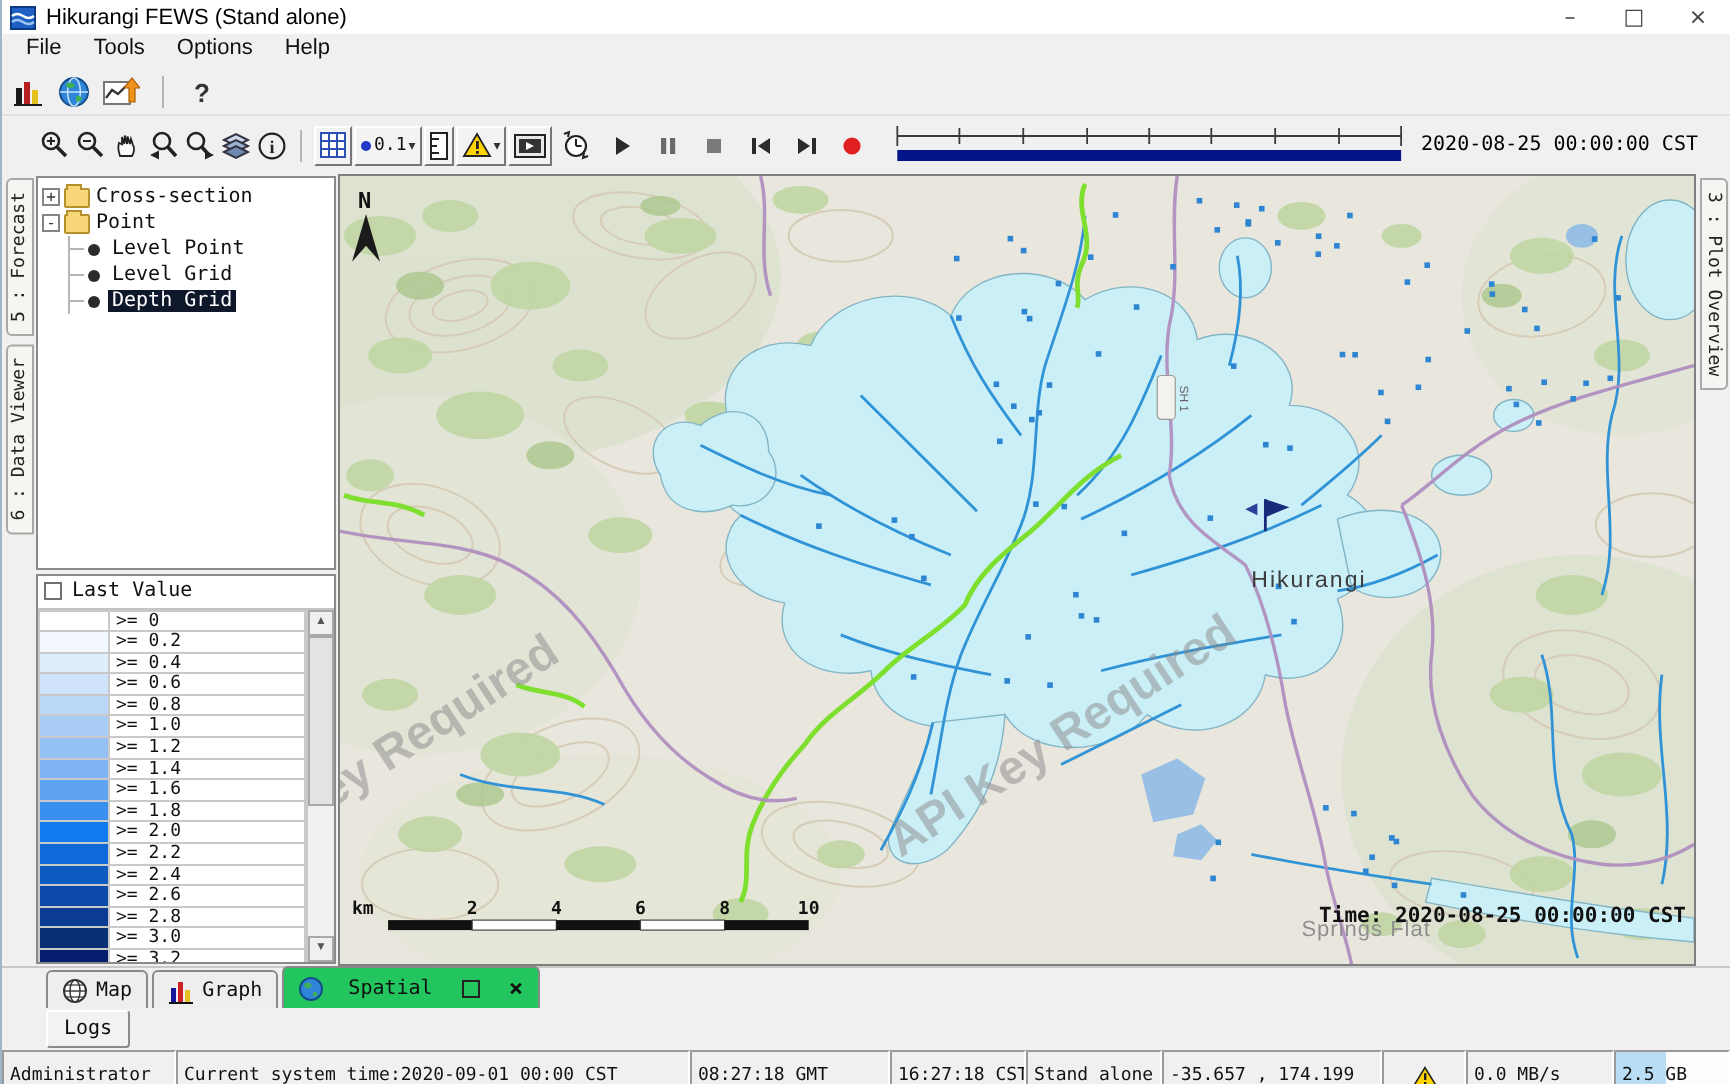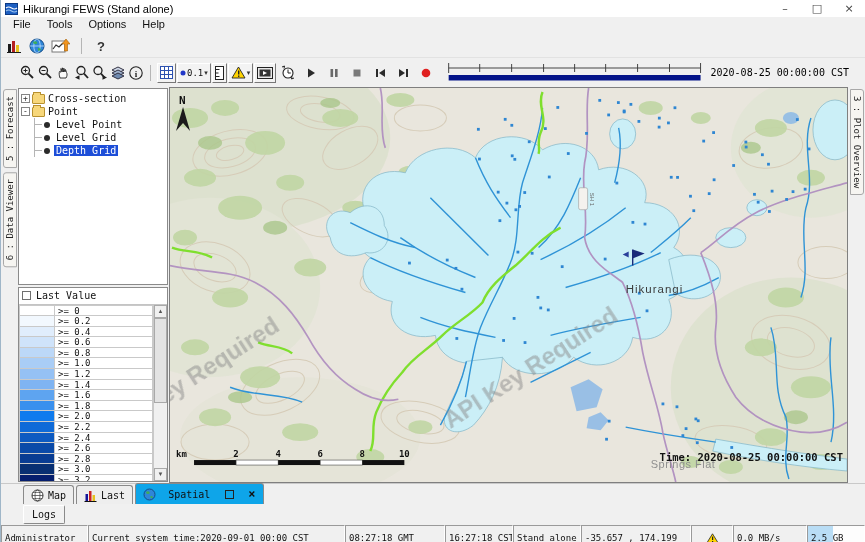--- a/index.html
+++ b/index.html
@@ -45,21 +45,21 @@
     font-family:"DejaVu Sans Mono",monospace; font-size:10px; padding:3px 2px; }
   .tree-row { display:flex; align-items:center; height:13px; white-space:nowrap; }
   .expander { width:9px; height:9px; border:1px solid #848484; background:#fff; font-size:8px; line-height:7px; text-align:center; color:#333; margin-right:2px; flex:0 0 auto; }
   .folder { width:13px; height:10px; background:#f7d77a; border:1px solid #b8912f; border-radius:1px; margin-right:3px; position:relative; flex:0 0 auto; }
   .folder:before { content:""; position:absolute; top:-3px; left:0; width:6px; height:2px; background:#f7d77a; border:1px solid #b8912f; border-bottom:none; }
   .tree-children { margin-left:13px; border-left:1px solid #b5b5b5; }
   .tree-leaf-row { display:flex; align-items:center; height:13px; }
   .hline { width:7px; height:1px; background:#b5b5b5; margin-right:2px; flex:0 0 auto; }
   .bullet { width:6px; height:6px; border-radius:50%; background:#2b2b2b; margin-right:4px; flex:0 0 auto; }
   .leaf-label { padding:0 2px; }
-  .leaf-label[data-selected="true"] { background:#1d4ed8; color:#fff; }
+  .leaf-label[data-selected="true"] { background:#0f172a; color:#fff; }
 
   .legend-panel { flex:1 1 auto; background:#fff; border:1px solid #8a8a8a; margin:0 1px 1px 0; display:flex; flex-direction:column; overflow:hidden;justify-content:space-between; }
   .legend-header { height:16px; display:flex; align-items:center; padding:2px 3px; font-family:"DejaVu Sans Mono",monospace; font-size:10px; flex:0 0 auto; }
   .checkbox { width:9px; height:9px; border:1px solid #707070; background:#fff; margin-right:5px; flex:0 0 auto; }
   .legend-body { flex:1 1 auto; display:flex; overflow:hidden; border-top:1px solid #c4c4c4; }
   .legend-rows { flex:1 1 auto; overflow:hidden; }
   .legend-row { display:flex; height:10.6px; }
   .legend-swatch { width:36px; border:1px solid #c9c9c9; border-bottom:none; flex:0 0 auto; }
   .legend-label { flex:1 1 auto; border:1px solid #c9c9c9; border-left:none; border-bottom:none; font-family:"DejaVu Sans Mono",monospace; font-size:9px; line-height:9px; padding:1px 0 0 3px; background:#fff; }
   .legend-scroll { width:14px; flex:0 0 auto; background:#f0f0f0; border-left:1px solid #c9c9c9; display:flex; flex-direction:column; align-items:center; }
@@ -67,21 +67,21 @@
   .scroll-track { flex:1 1 auto; width:13px; position:relative; }
   .scroll-thumb { position:absolute; top:0; left:0; width:13px; height:85px; background:#e3e3e3; border:1px solid #a9a9a9; }
 
   .map-area { flex:1 1 auto; position:relative; border:1px solid #7f7f7f; background:#e9e6dd; overflow:hidden; }
   .map-area svg.mapsvg { position:absolute; inset:0; width:100%; height:100%; }
 
   
   .tabs-row { height:21px; background:#f0f0f0; display:flex; align-items:flex-end; padding-left:22px; gap:2px; flex:0 0 auto; border-top:1px solid #c9c9c9; }
   .btab { display:flex; align-items:center; gap:4px; border:1px solid #8a8a8a; border-bottom:none; border-radius:3px 3px 0 0;
     background:#eeeeee; height:19px; padding:0 7px; font-family:"DejaVu Sans Mono",monospace; font-size:10px; }
-  .btab.active { background:#0ea5e9; height:21px;gap:12px; }
+  .btab.active { background:#22c55e; height:21px;gap:12px; }
   .tab-winbtn { width:9px; height:9px; border:1.5px solid #222; margin-left:3px; }
   .tab-close { font-weight:bold; font-size:12px; line-height:9px; margin-left:2px; }
   .logs-row { height:21px; background:#f0f0f0; display:flex; align-items:center; padding-left:22px; flex:0 0 auto; }
   .logs-btn { border:1px solid #8a8a8a; border-top-color:#fff; border-left-color:#fff; background:#f2f2f2; border-radius:2px;
     font-family:"DejaVu Sans Mono",monospace; font-size:10px; padding:3px 8px; }
 
   
   .statusbar { height:17px; display:flex; background:#f0f0f0; flex:0 0 auto; font-family:"DejaVu Sans Mono",monospace; font-size:9px; }
   .scell { border:1px solid; border-color:#9a9a9a #ffffff #ffffff #9a9a9a; background:#f0f0f0; display:flex; align-items:center; padding:12px 3px; white-space:nowrap; overflow:hidden; flex:0 0 auto; }
   .scell.grow { flex:1 1 auto; }
@@ -712,21 +712,21 @@
         </svg>
       <span>Map</span>
     </span>
     <span class="btab">
       <svg width="13" height="13" viewBox="0 0 13 13">
           <rect x="1.5" y="5" width="2.5" height="7" fill="#16169a"></rect>
           <rect x="5" y="2" width="2.5" height="10" fill="#c22"></rect>
           <rect x="8.5" y="6" width="2.5" height="6" fill="#e5c11e"></rect>
           <line x1="0.5" y1="12.5" x2="12.5" y2="12.5" stroke="#111"></line>
         </svg>
-      <span>Last</span>
+      <span>Graph</span>
     </span>
     <span class="btab active">
       <svg width="13" height="13" viewBox="0 0 13 13">
           <circle cx="6.5" cy="6.5" r="5.5" fill="#2f86d8" stroke="#134d88"></circle>
           <path d="M3,4 q2,-1.5 3.5,0 q1,1.5 -1,2 q-2.5,0.5 -2.5,-2z" fill="#3fae56"></path>
           <path d="M7.5,8 q2,-0.5 2.5,1.2 q-1.2,1.6 -2.5,0.8z" fill="#3fae56"></path>
         </svg>
       <span>Spatial</span>
       <span class="tab-winbtn"></span>
       <span class="tab-close">×</span>

